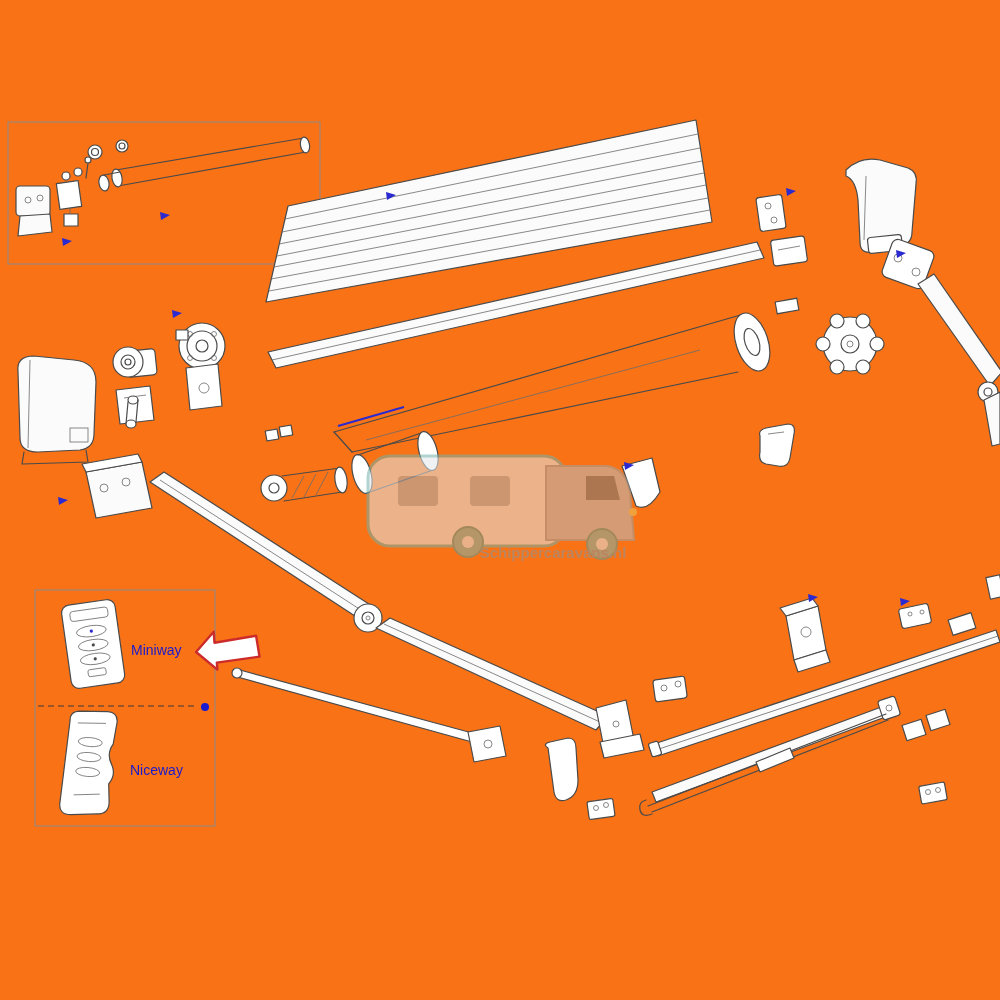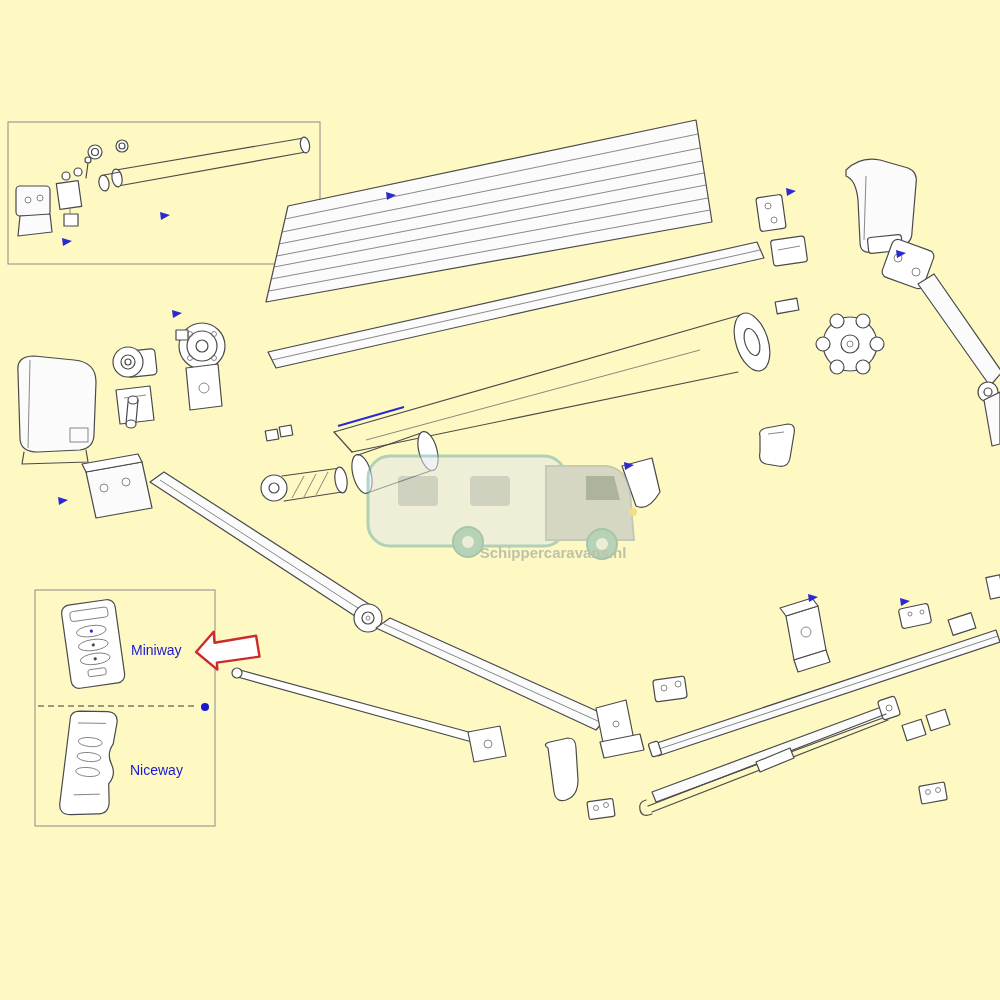--- a/index.html
+++ b/index.html
@@ -1,16 +1,16 @@
 <!DOCTYPE html>
 <html><head>
 <meta charset="utf-8">
 <style>
   html,body{margin:0;padding:0;background:#ffffff;}
-  .stage{position:relative;width:1000px;height:1000px;background:#fef9c3;overflow:hidden;
+  .stage{position:relative;width:1000px;height:1000px;background:#f97316;overflow:hidden;
          font-family:"Liberation Sans",sans-serif;}
   svg{position:absolute;left:0;top:0;}
   .ln{stroke:#4a4a4a;stroke-width:1.2;fill:none;stroke-linecap:round;stroke-linejoin:round;}
   .fill{stroke:#4a4a4a;stroke-width:1.2;fill:#fbfbfb;stroke-linejoin:round;}
   .fillw{stroke:#4a4a4a;stroke-width:1.2;fill:#ffffff;stroke-linejoin:round;}
   .thin{stroke:#6b6b6b;stroke-width:0.8;fill:none;}
   .box{stroke:#8a8a8a;stroke-width:1;fill:none;}
   .tick{fill:#2a2ad0;stroke:none;}
   .blueline{stroke:#2a2ad0;stroke-width:2;fill:none;}
   .lbl-blue{fill:#1a1acf;font-size:14px;font-family:"Liberation Sans",sans-serif;}

